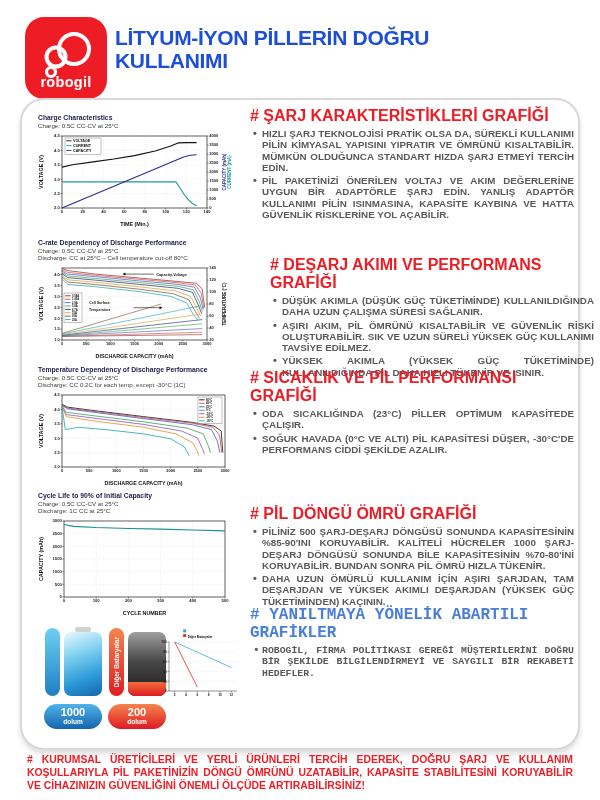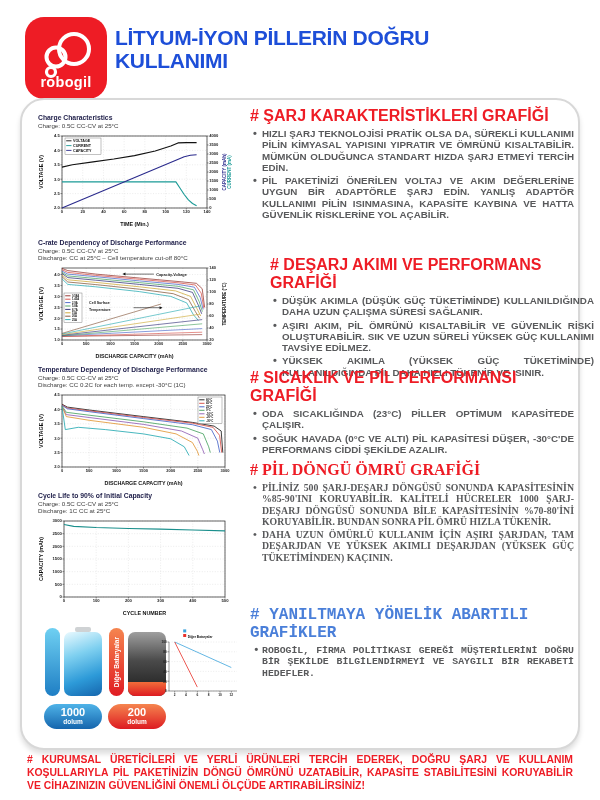--- a/index.html
+++ b/index.html
@@ -482,21 +482,21 @@
           <li>YÜKSEK AKIMLA (YÜKSEK GÜÇ TÜKETİMİNDE) KULLANILDIĞINDA PİL DAHA HIZLI TÜKENİR VE ISINIR.</li>
         </ul>
       </div>
       <div class="sec red" style="top: 269px;">
         <h3># SICAKLIK VE PİL PERFORMANSI GRAFİĞİ</h3>
         <ul>
           <li>ODA SICAKLIĞINDA (23°C) PİLLER OPTİMUM KAPASİTEDE ÇALIŞIR.</li>
           <li>SOĞUK HAVADA (0°C VE ALTI) PİL KAPASİTESİ DÜŞER, -30°C'DE PERFORMANS CİDDİ ŞEKİLDE AZALIR.</li>
         </ul>
       </div>
-      <div class="sec red" style="top: 361px; font-family: Liberation Serif, serif;">
+      <div class="sec red" style="top: 405px;">
         <h3># PİL DÖNGÜ ÖMRÜ GRAFİĞİ</h3>
         <ul>
           <li>PİLİNİZ 500 ŞARJ-DEŞARJ DÖNGÜSÜ SONUNDA KAPASİTESİNİN %85-90'INI KORUYABİLİR. KALİTELİ HÜCRELER 1000 ŞARJ-DEŞARJ DÖNGÜSÜ SONUNDA BİLE KAPASİTESİNİN %70-80'İNİ KORUYABİLİR. BUNDAN SONRA PİL ÖMRÜ HIZLA TÜKENİR.</li>
           <li>DAHA UZUN ÖMÜRLÜ KULLANIM İÇİN AŞIRI ŞARJDAN, TAM DEŞARJDAN VE YÜKSEK AKIMLI DEŞARJDAN (YÜKSEK GÜÇ TÜKETİMİNDEN) KAÇININ.</li>
         </ul>
       </div>
       <div class="sec blue" style="top: 506px; font-family: Liberation Mono, monospace;">
         <h3># YANILTMAYA YÖNELİK ABARTILI GRAFİKLER</h3>
         <ul>
           <li>ROBOGİL, FİRMA POLİTİKASI GEREĞİ MÜŞTERİLERİNİ DOĞRU BİR ŞEKİLDE BİLGİLENDİRMEYİ VE SAYGILI BİR REKABETİ HEDEFLER.</li>

